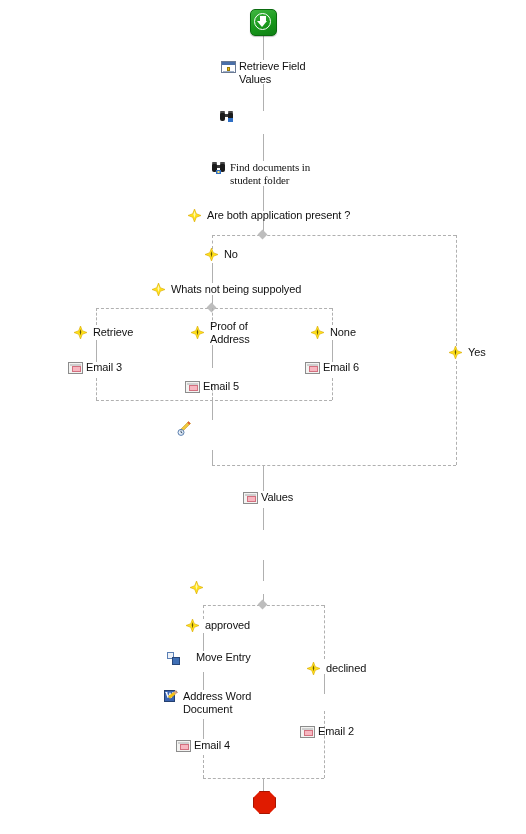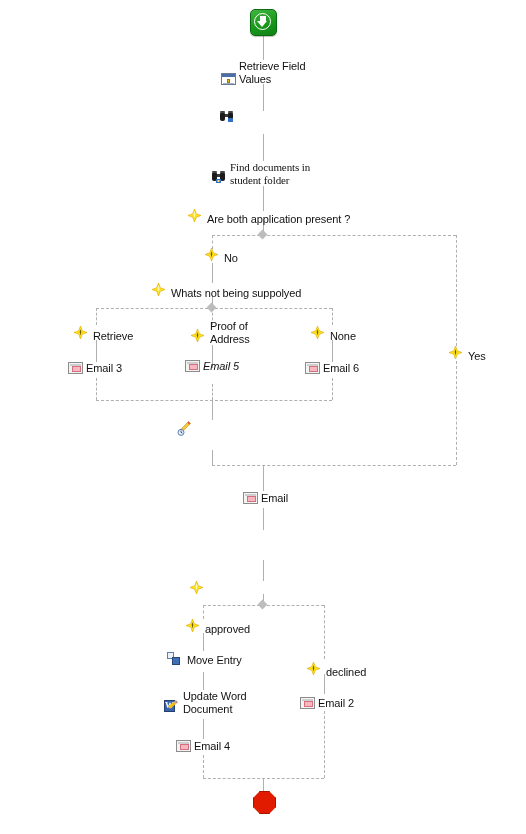--- a/index.html
+++ b/index.html
@@ -38,21 +38,21 @@
     width: 7px;
     height: 7px;
     background: #bdbdbd;
     transform: rotate(45deg);
   }
 
   
   .node {
     position: absolute;
     display: flex;
-    align-items: flex-end;
+    align-items: flex-start;
     white-space: nowrap;
   }
   .node .label {
     font-size: 11px;
     color: #111111;
     line-height: 12.5px;
     padding-left: 3px;
     letter-spacing: -0.1px;
   }
   .node .label.wrap {
@@ -406,21 +406,21 @@
   </div>
 
   <div class="node" style="left:68px; top:361px;">
     <span class="ico ico-email">
       <span class="bar"></span>
         <span class="env"></span>
     </span>
     <span class="label">Email 3</span>
   </div>
 
-  <div class="node" style="left:185px; top:359px;font-style:italic;">
+  <div class="node" style="left:185px; top:380px;">
     <span class="ico ico-email">
       <span class="bar"></span>
         <span class="env"></span>
     </span>
     <span class="label">Email 5</span>
   </div>
 
   <div class="node" style="left:305px; top:361px;">
     <span class="ico ico-email">
       <span class="bar"></span>
@@ -440,21 +440,21 @@
         <line x1="5" y1="12.4" x2="6.4" y2="13" stroke="#23405f" stroke-width="0.9"></line>
       </svg>
     </span>
   </div>
 
   <div class="node" style="left:243px; top:491px;">
     <span class="ico ico-email">
       <span class="bar"></span>
         <span class="env"></span>
     </span>
-    <span class="label">Email</span>
+    <span class="label">Values</span>
   </div>
 
 
   <div class="node" style="left:190px; top:581px;">
     <span class="ico ico-star">
       <svg width="13" height="13" viewBox="0 0 13 13">
         <polygon points="6.5,0 8.3,4.7 13,6.5 8.3,8.3 6.5,13 4.7,8.3 0,6.5 4.7,4.7" fill="#ffe11a" stroke="#d8a800" stroke-width="0.6"></polygon>
         <polygon points="6.5,2 7.5,5.5 6.5,9 5.5,5.5" fill="#fff8b0"></polygon>
       </svg>
     </span>
@@ -473,43 +473,43 @@
   <div class="node" style="left:307px; top:662px;">
     <span class="ico ico-star">
       <svg width="13" height="13" viewBox="0 0 13 13">
         <polygon points="6.5,0 8.3,4.7 13,6.5 8.3,8.3 6.5,13 4.7,8.3 0,6.5 4.7,4.7" fill="#ffe11a" stroke="#d8a800" stroke-width="0.6"></polygon>
         <polygon points="6.5,3 7.3,6 6.5,9.5 5.7,6" fill="#6b5a00"></polygon>
       </svg>
     </span>
     <span class="label">declined</span>
   </div>
 
-  <div class="node" style="left:167px; top:651px;">
+  <div class="node" style="left:167px; top:651px;gap:9px;">
     <span class="ico ico-move">
       <span class="sq1"></span>
         <span class="sq2"></span>
     </span>
     <span class="label" style="padding-left:4px;">Move Entry</span>
   </div>
 
-  <div class="node" style="left:300px; top:696px;">
+  <div class="node" style="left:300px; top:725px;">
     <span class="ico ico-email">
       <span class="bar"></span>
         <span class="env"></span>
     </span>
     <span class="label">Email 2</span>
   </div>
 
   <div class="node" style="left:164px; top:690px;">
     <span class="ico ico-word">
       <span class="page"></span>
       <span class="w">W</span>
       <span class="pen"></span>
     </span>
-    <span class="label wrap">Update Word Document</span>
+    <span class="label wrap">Address Word Document</span>
   </div>
 
   <div class="node" style="left:176px; top:739px;">
     <span class="ico ico-email">
       <span class="bar"></span>
         <span class="env"></span>
     </span>
     <span class="label">Email 4</span>
   </div>
 

